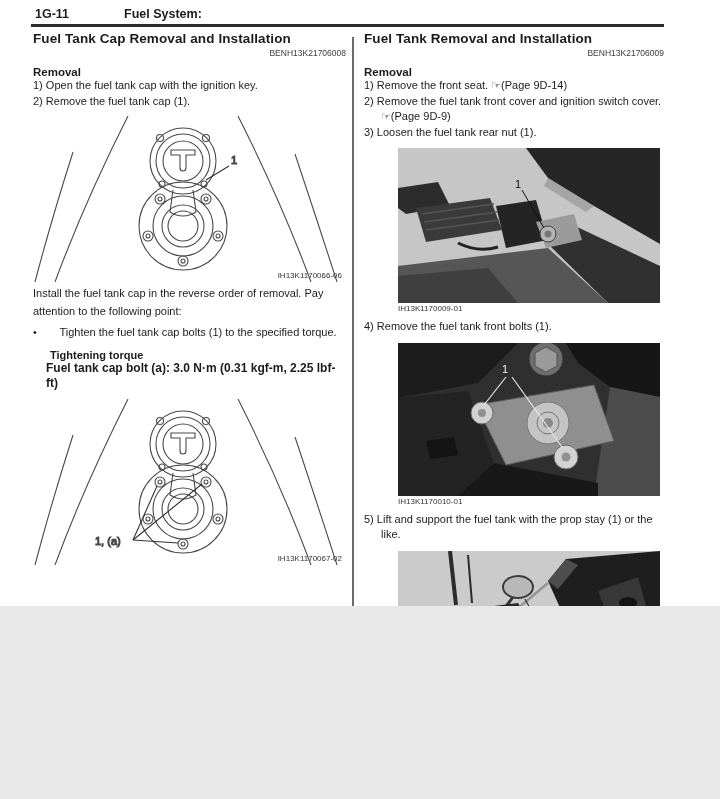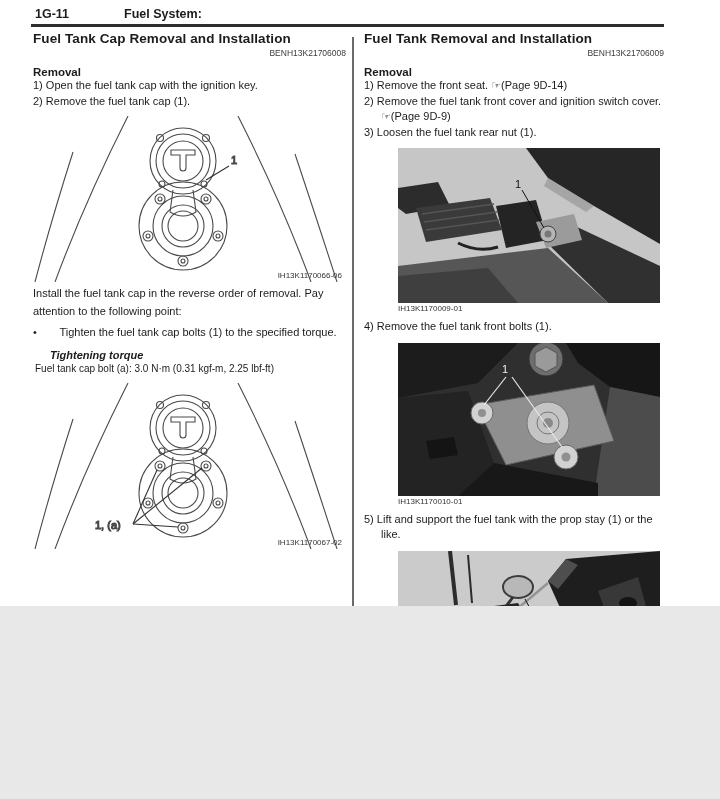--- a/index.html
+++ b/index.html
@@ -16,22 +16,22 @@
   .col-left{left:33px;width:313px;}
   .col-right{left:364px;width:300px;}
   .section-title{font-size:13.5px;font-weight:bold;letter-spacing:.1px;}
   .code{font-size:8.5px;color:#3c3c3c;text-align:right;margin-top:2px;}
   .subhead{font-size:11.5px;font-weight:bold;margin-top:8px;}
   .step{font-size:11px;line-height:15.5px;margin-top:0;padding-left:17px;text-indent:-17px;}
   .para{font-size:11px;line-height:18px;margin-top:2px;}
   .bullet-row{display:flex;margin-top:5px;font-size:11px;line-height:15.5px;}
   .bullet-marker{width:17px;flex:0 0 17px;}
   .bullet-text{flex:1;text-align:center;}
-  .torque-head{font-size:11px;font-weight:bold;margin:8px 0 0 17px;font-style:italic;}
-  .torque-spec{font-size:10px;font-weight:normal;line-height:15.5px;margin-left:2px;}
+  .torque-head{font-size:11px;font-weight:bold;margin:8px 0 0 17px;}
+  .torque-spec{font-size:12px;font-weight:bold;line-height:15.5px;margin-left:13px;}
   .line-fig{position:relative;margin-top:7px;width:313px;height:166px;}
   .line-fig svg{display:block;}
   .fig-label{position:absolute;right:4px;bottom:2px;font-size:8px;color:#333;}
   .photo-fig{margin:8px 0 0 34px;width:262px;position:relative;}
   .photo-fig svg{display:block;}
   .photo-label{text-align:left;font-size:8px;color:#333;margin-top:1px;line-height:9px;}
   text.callout-dark{font-size:11px;fill:#111;font-family:"Liberation Sans","DejaVu Sans",sans-serif;}
   text.callout-light{font-size:11px;fill:#f2f2f2;font-family:"Liberation Sans","DejaVu Sans",sans-serif;}
 </style>
 </head>

